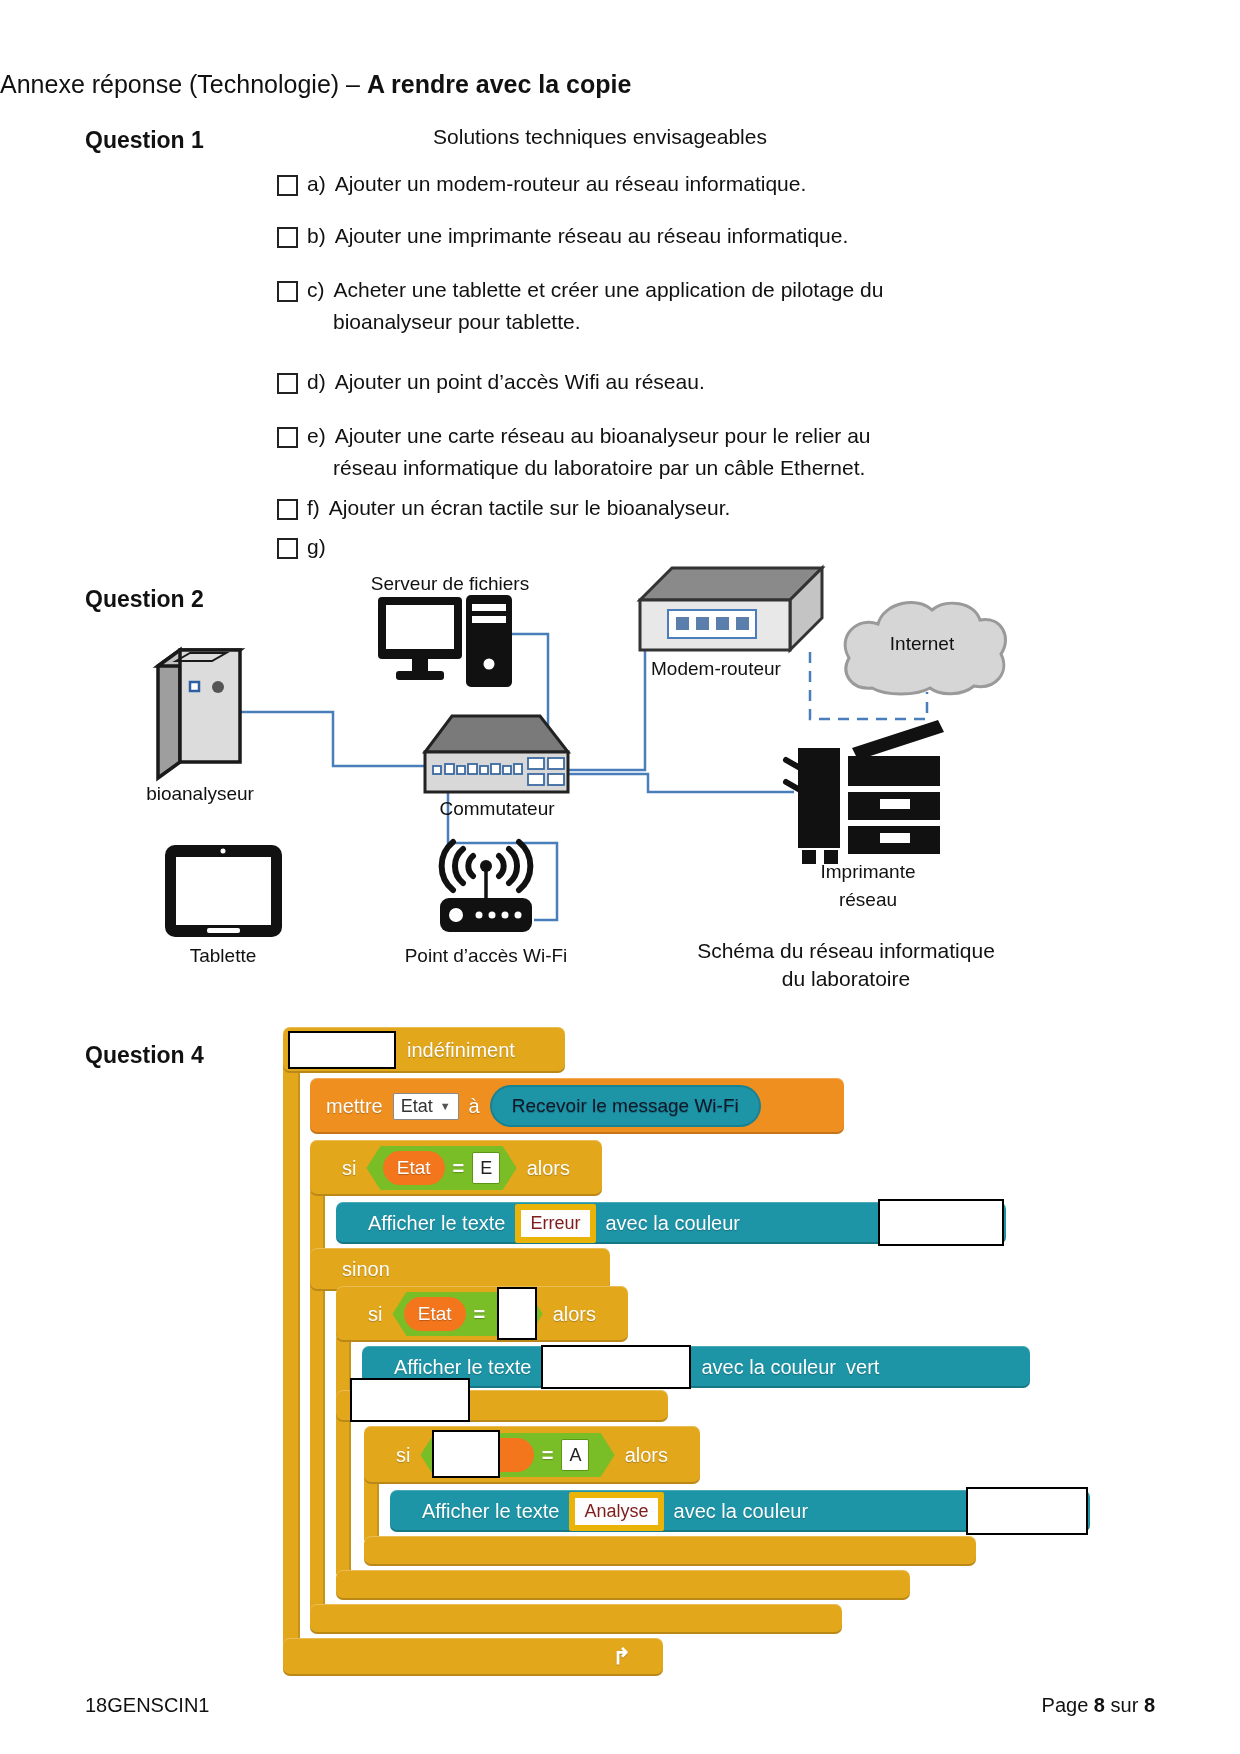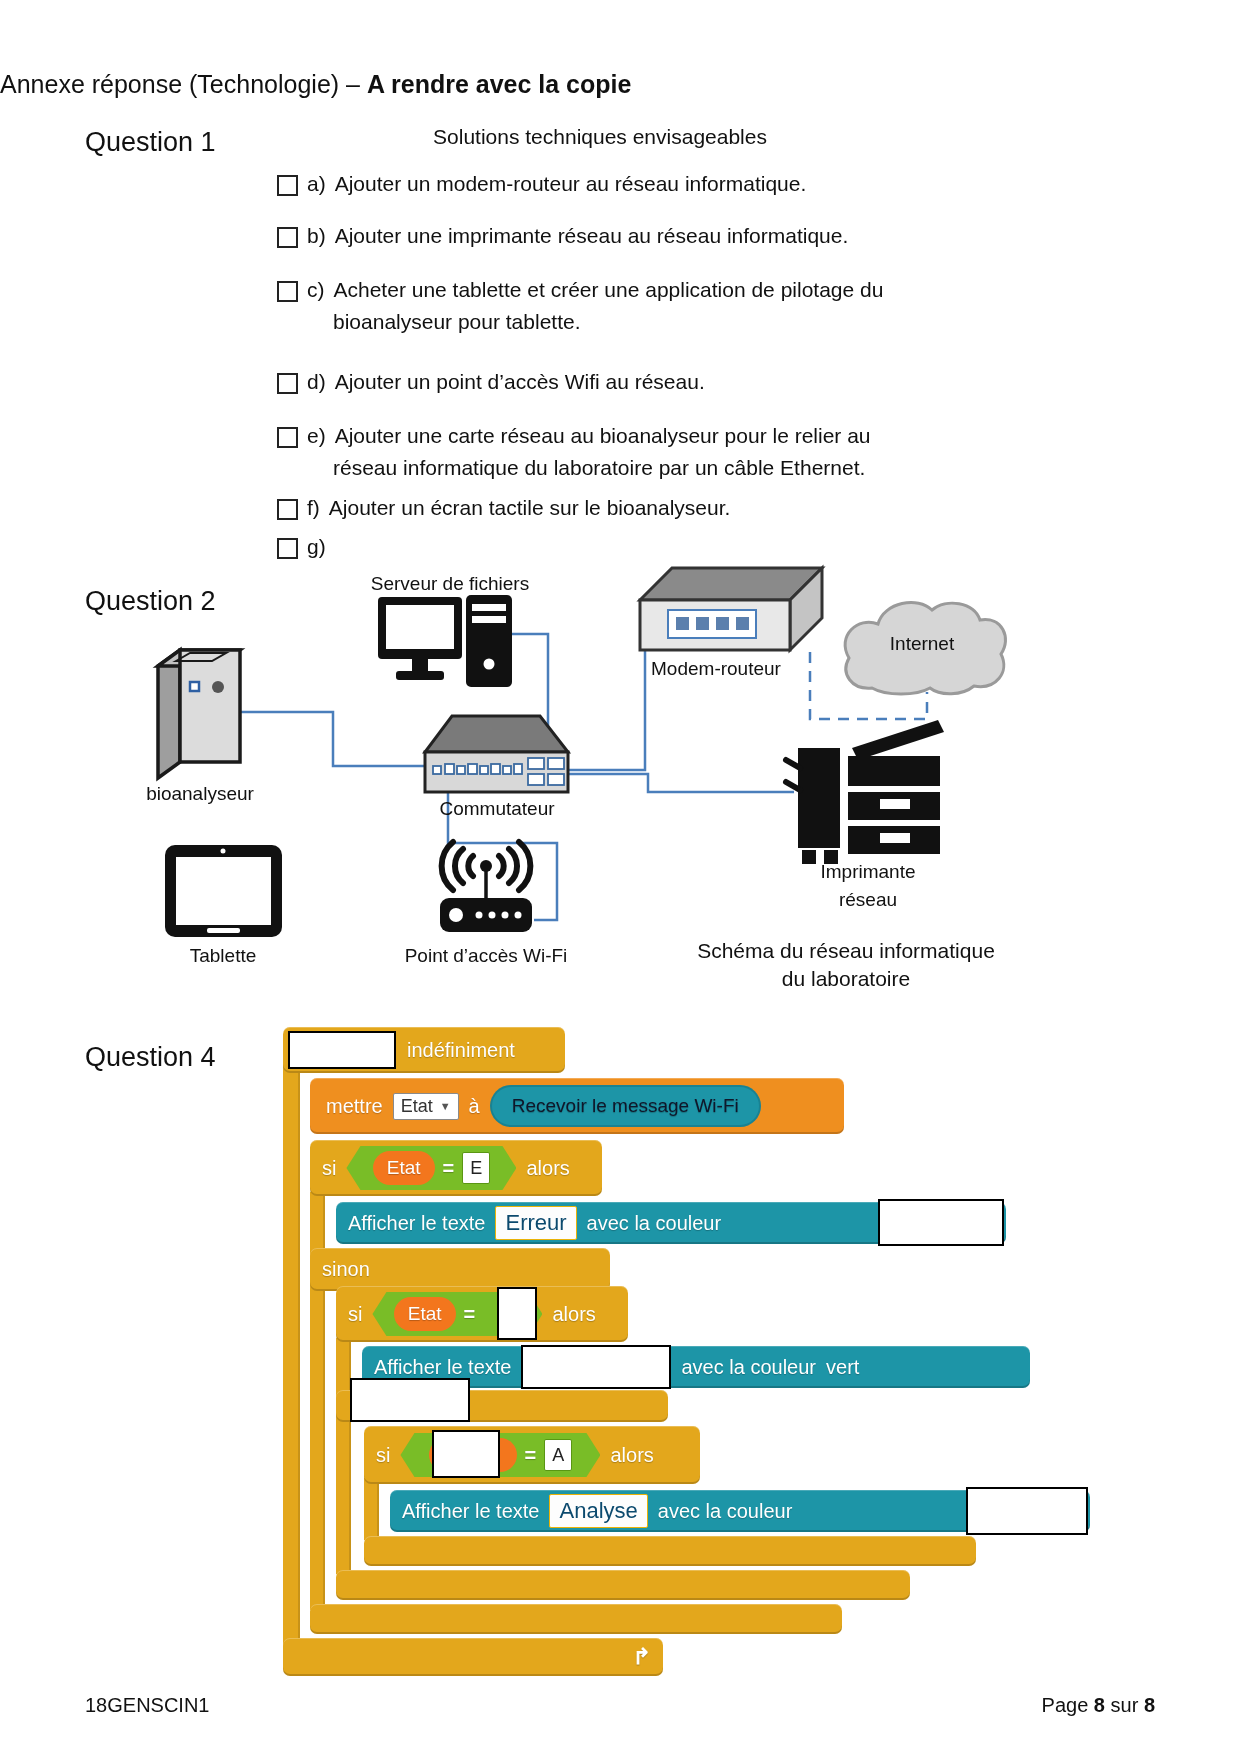--- a/index.html
+++ b/index.html
@@ -4,41 +4,41 @@
 <style>
   html,body{margin:0;padding:0;}
   body{
     width:1240px;height:1754px;position:relative;background:#ffffff;
     font-family:"Liberation Sans", sans-serif;color:#111;overflow:hidden;
   }
   .abs{position:absolute;}
   
   .doc-title{left:0;top:70px;width:1114px;text-align:left;font-size:25px;}
   .doc-title .bold{font-weight:bold;}
-  .q-label{font-weight:normal;font-size:27px;}
+  .q-label{font-weight:bold;font-size:23px;}
   .q1-heading{left:420px;top:125px;width:360px;text-align:center;font-size:21px;}
   .q1-item{left:277px;font-size:21px;display:flex;align-items:flex-start;gap:9px;}
   .checkbox{width:17px;height:17px;border:2px solid #222;background:#fff;display:inline-block;margin-top:3px;flex:0 0 auto;}
   .q1-line2{left:333px;font-size:21px;}
   
   svg text{font-family:"Liberation Sans",sans-serif;font-size:19px;fill:#111;}
   
   .blk{position:absolute;border-radius:7px;display:flex;align-items:center;gap:10px;
-       color:#fff;font-size:20px;text-shadow:0 1px 1px rgba(0,0,0,.25);padding:0 12px;box-sizing:border-box;}
+       color:#fff;font-size:20px;text-shadow:0 1px 1px rgba(0,0,0,.25);padding:0 32px;box-sizing:border-box;}
   .gold{background:#e3a71c;box-shadow:inset 0 -2px 0 rgba(0,0,0,.18), inset 0 1px 0 rgba(255,255,255,.25);}
   .orange{background:#ef8f1f;box-shadow:inset 0 -2px 0 rgba(0,0,0,.18), inset 0 1px 0 rgba(255,255,255,.25);}
   .teal{background:#1d95a7;box-shadow:inset 0 -2px 0 rgba(0,0,0,.2), inset 0 1px 0 rgba(255,255,255,.2);}
   .spine{position:absolute;background:#e3a71c;box-shadow:inset -2px 0 0 rgba(0,0,0,.12);}
   .hex{height:44px;background:#79bd27;display:flex;align-items:center;gap:8px;justify-content:center;
        clip-path:polygon(14px 0, calc(100% - 14px) 0, 100% 50%, calc(100% - 14px) 100%, 14px 100%, 0 50%);}
   .var-oval{background:#f3761d;border-radius:17px;height:34px;display:flex;align-items:center;justify-content:center;
        padding:0 14px;font-size:19px;color:#fff;}
   .letter-box{background:#fff;border:1px solid #5a9613;color:#222;width:26px;height:30px;display:flex;
        align-items:center;justify-content:center;font-size:18px;text-shadow:none;border-radius:2px;}
-  .text-box{background:#fdfdfd;border:1px solid #eab308;color:#0c4a6e;padding:3px 9px;font-size:22px;
+  .text-box{background:#fdfdfd;border:6px solid #eab308;color:#7f1d1d;padding:3px 9px;font-size:18px;
        text-shadow:none;border-radius:2px;}
   .dropdown{background:#fff;border:1px solid #8a8a8a;color:#333;padding:2px 7px;font-size:18px;display:flex;
        align-items:center;gap:7px;text-shadow:none;border-radius:2px;}
   .dropdown .arrow{font-size:11px;color:#555;}
   .teal-oval{background:#1d95a7;border-radius:22px;height:42px;display:flex;align-items:center;justify-content:center;
        padding:0 22px;font-size:19px;color:#0f172a;box-shadow:inset 0 0 0 2px rgba(0,0,0,.12);}
   .answer-box{position:absolute;background:#ffffff;border:2px solid #000;box-sizing:border-box;}
   .loop-arrow{margin-left:auto;font-size:22px;font-weight:bold;}
   
   .footer{top:1694px;font-size:20px;}

